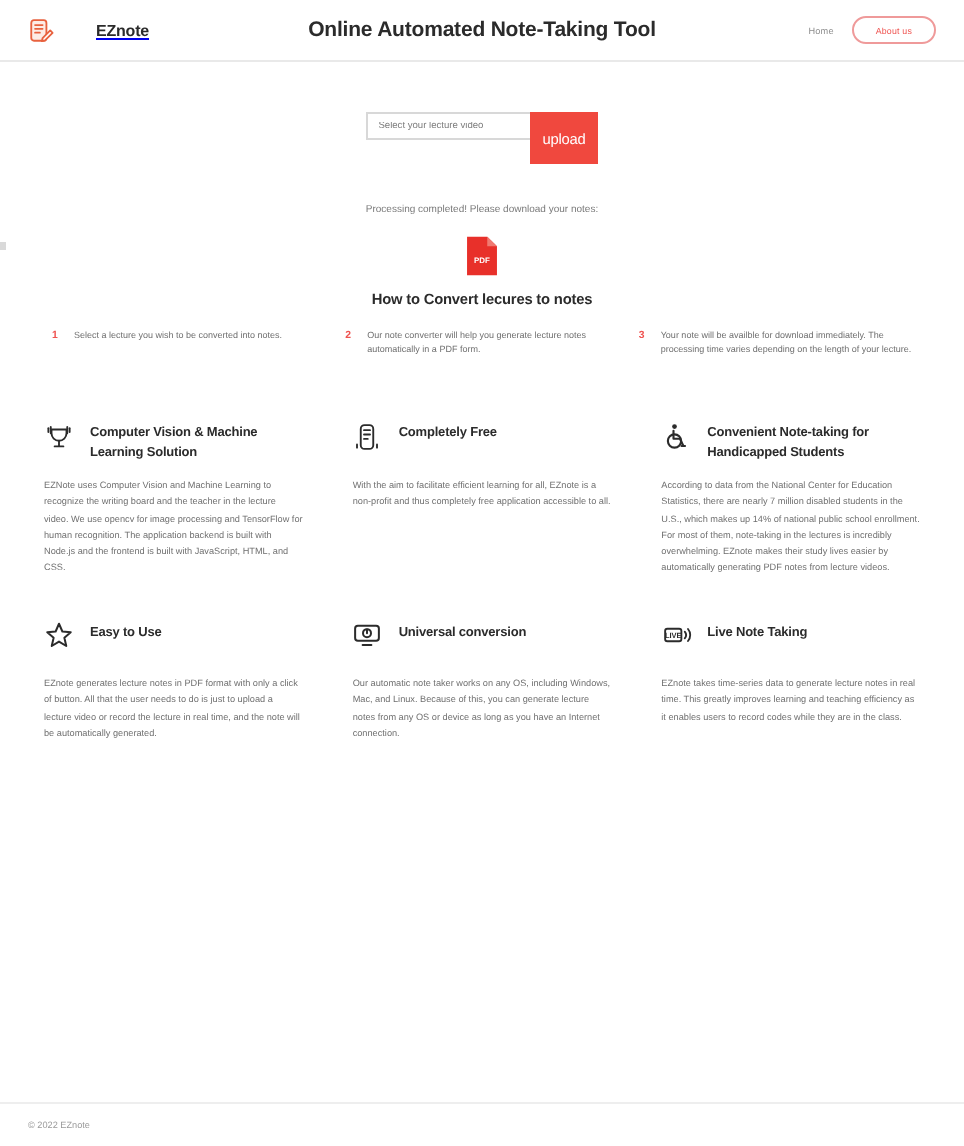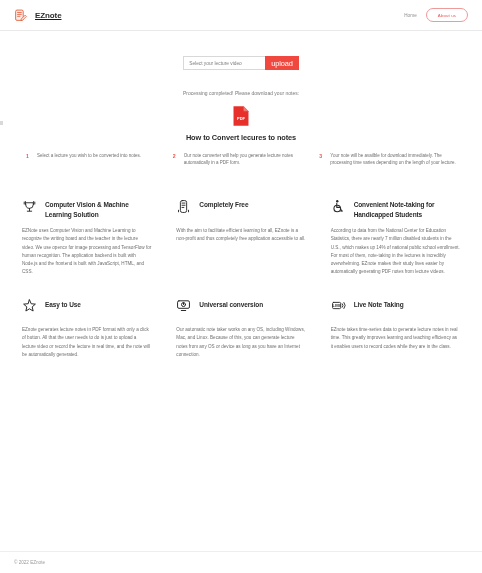--- a/index.html
+++ b/index.html
@@ -22,21 +22,21 @@
     border-bottom: 1px solid #e9e9e9;
     display: flex;
     align-items: center;
     padding: 0 14px;
     position: relative;
     background: #fff;
   }
   .brand {
     display: flex;
     align-items: center;
-    gap: 8px;
+    gap: 21px;
   }
   .brand-icon { width: 13px; height: 13px; display:block; }
   .brand-name {
     font-size: 8px;
     font-weight: bold;
     color: #2b2b2b;
     letter-spacing: -0.1px;
   }
   .header-title {
     position: absolute;
@@ -93,21 +93,21 @@
     outline: none;
   }
   .upload-input::placeholder { color: #7d7d7d; }
   .upload-btn {
     background: #f0483e;
     color: #fff;
     border: none;
     font-family: inherit;
     font-size: 7.4px;
     padding: 0 6px;
-    height: 14px;
+    height: 26px;
     cursor: pointer;
     letter-spacing: -0.1px;
   }
 
   
   .processing {
     margin-top: 20px;
     text-align: center;
     font-size: 5px;
     color: #7a7a7a;
@@ -220,20 +220,21 @@
         <rect x="3" y="2" width="14" height="19" rx="2.5" fill="#fdece6" stroke="#e8623f" stroke-width="1.7"></rect>
         <line x1="6.5" y1="6.5" x2="13.5" y2="6.5" stroke="#e8623f" stroke-width="1.6" stroke-linecap="round"></line>
         <line x1="6.5" y1="10" x2="13.5" y2="10" stroke="#e8623f" stroke-width="1.6" stroke-linecap="round"></line>
         <line x1="6.5" y1="13.5" x2="11" y2="13.5" stroke="#e8623f" stroke-width="1.6" stroke-linecap="round"></line>
         <path d="M20.5 11.5l2.2 2.2-7 7-2.9.7.7-2.9 7-7z" fill="#fff" stroke="#e8623f" stroke-width="1.7" stroke-linejoin="round"></path>
       </svg>
     </span>
     <span class="brand-name">EZnote</span>
   </a>
 
+  <div class="header-title">Online Automated Note-Taking Tool</div>
 
   <div class="nav">
     <a class="nav-link" href="#">Home</a>
     <button class="nav-btn">About us</button>
   </div>
 </div>
 
 <div class="edge-scroll"></div>
 
 <div class="upload-row">

